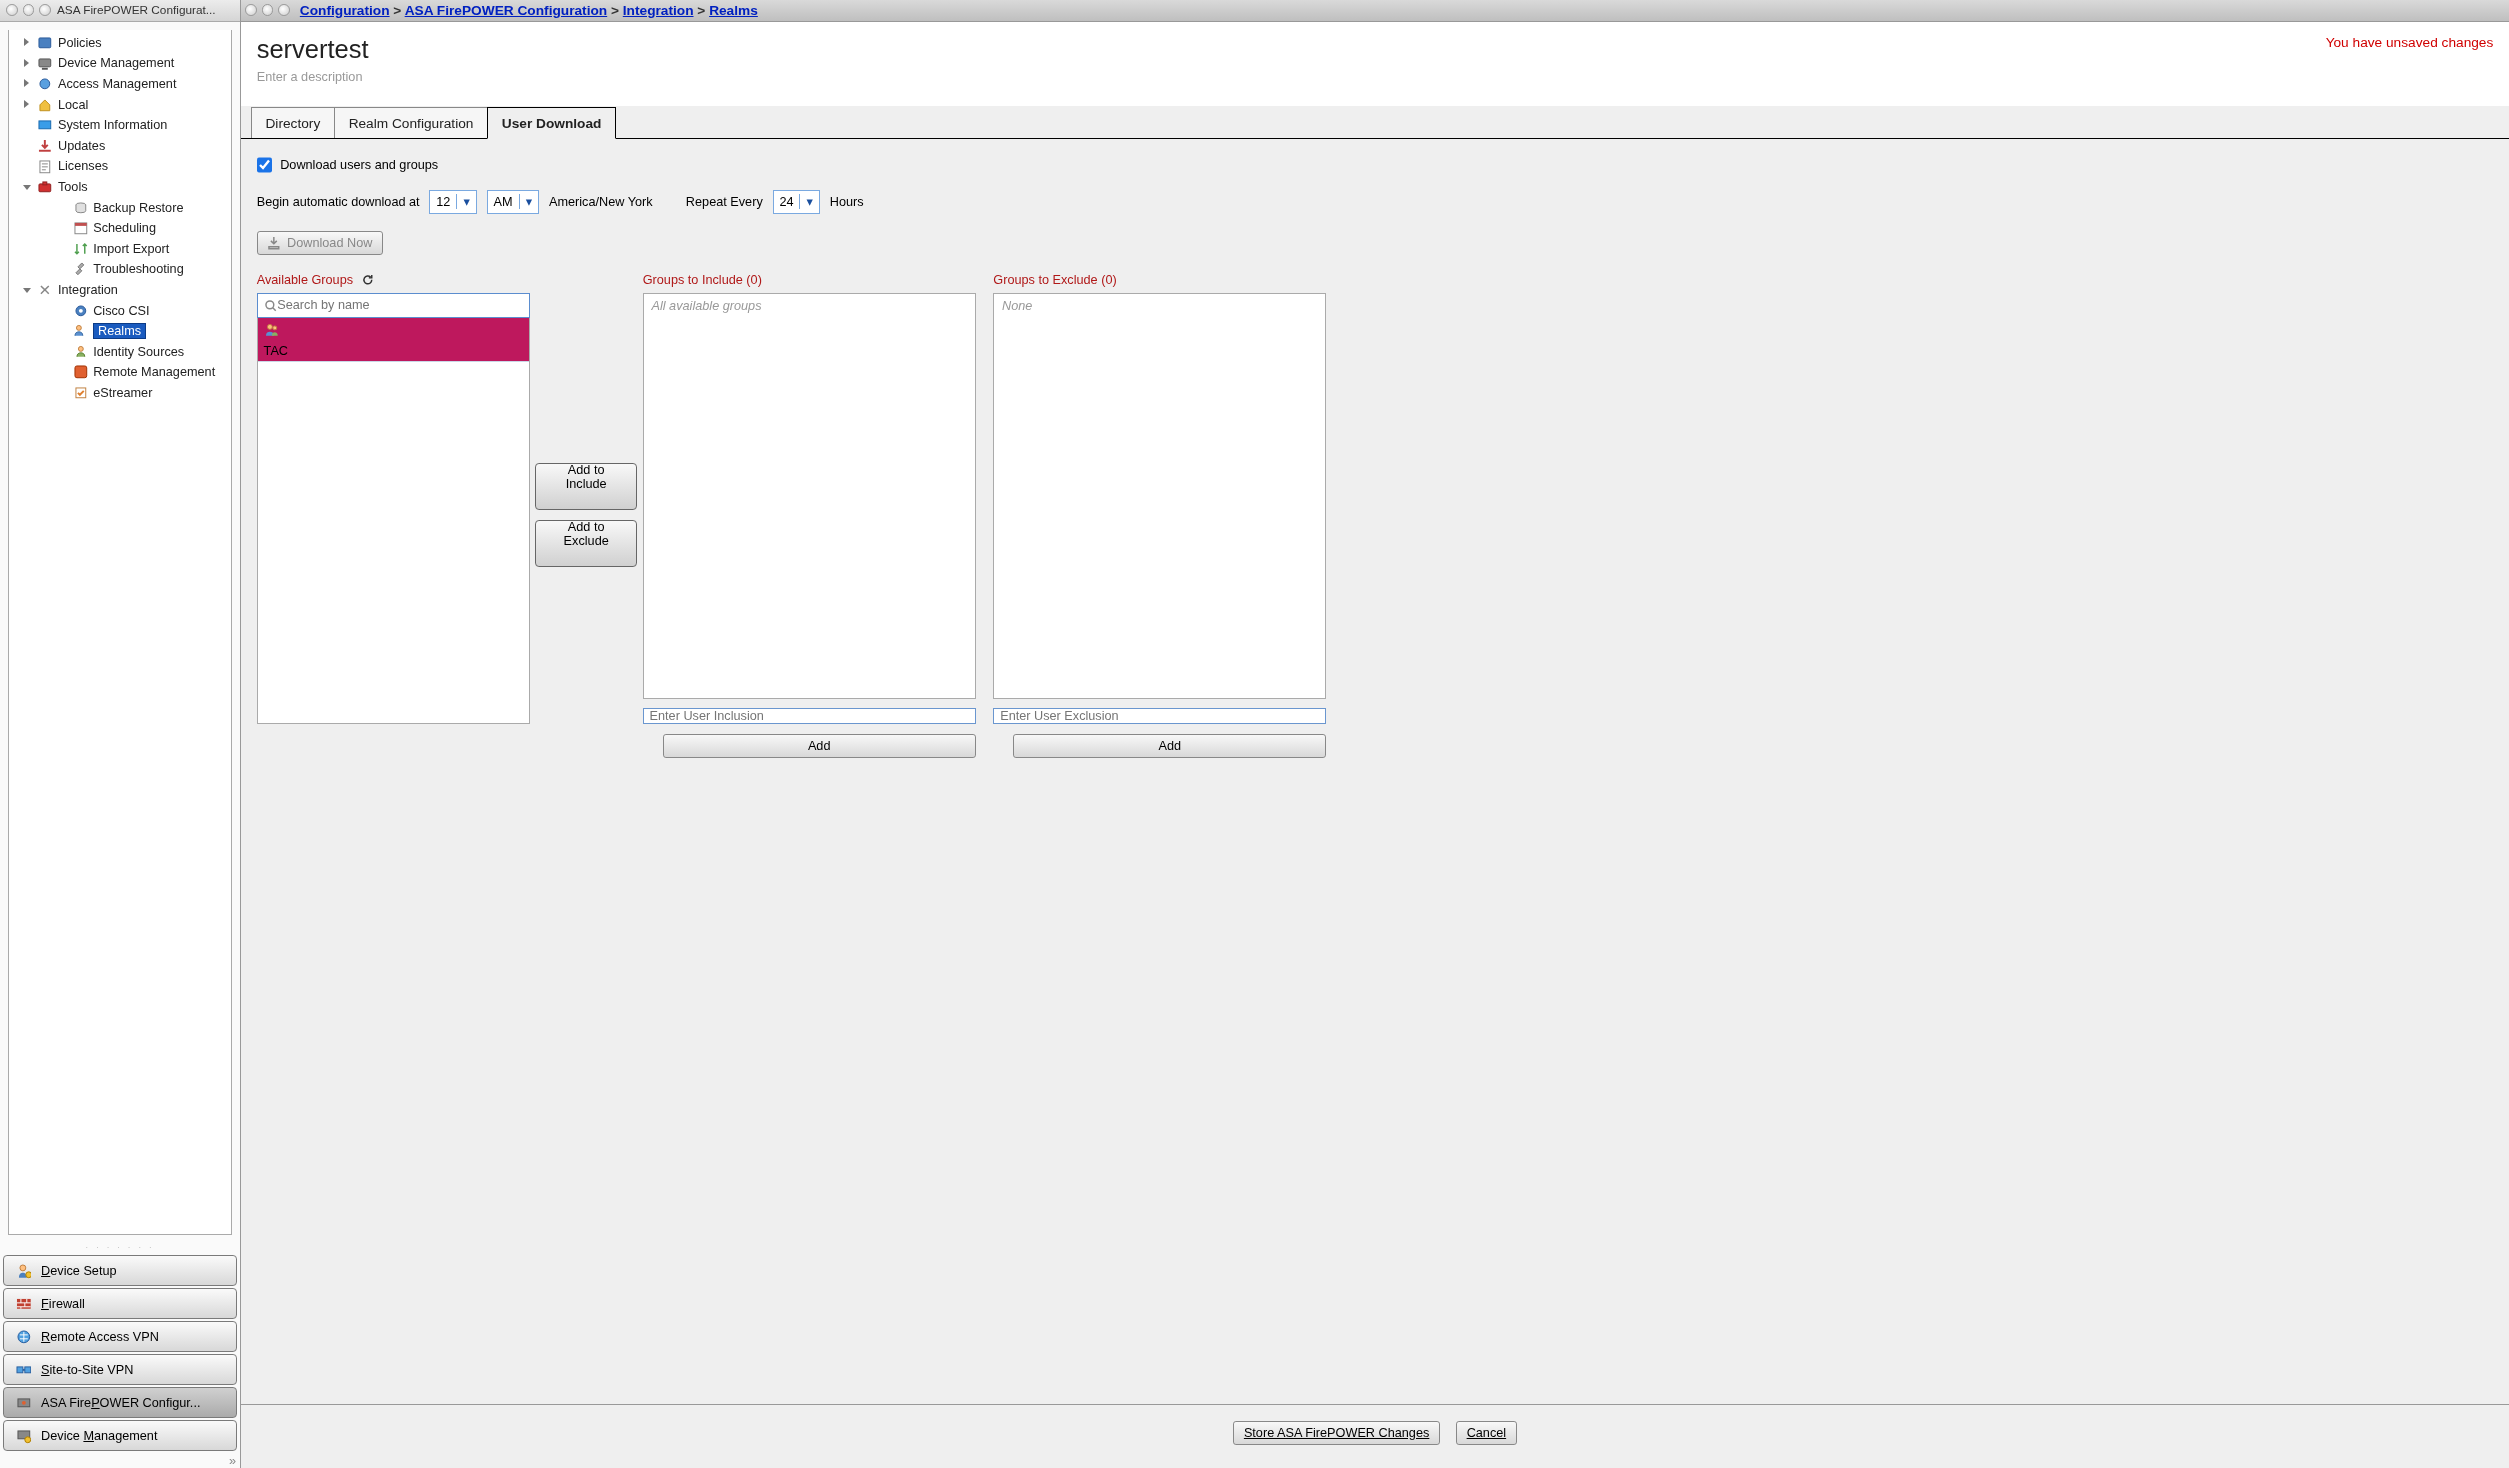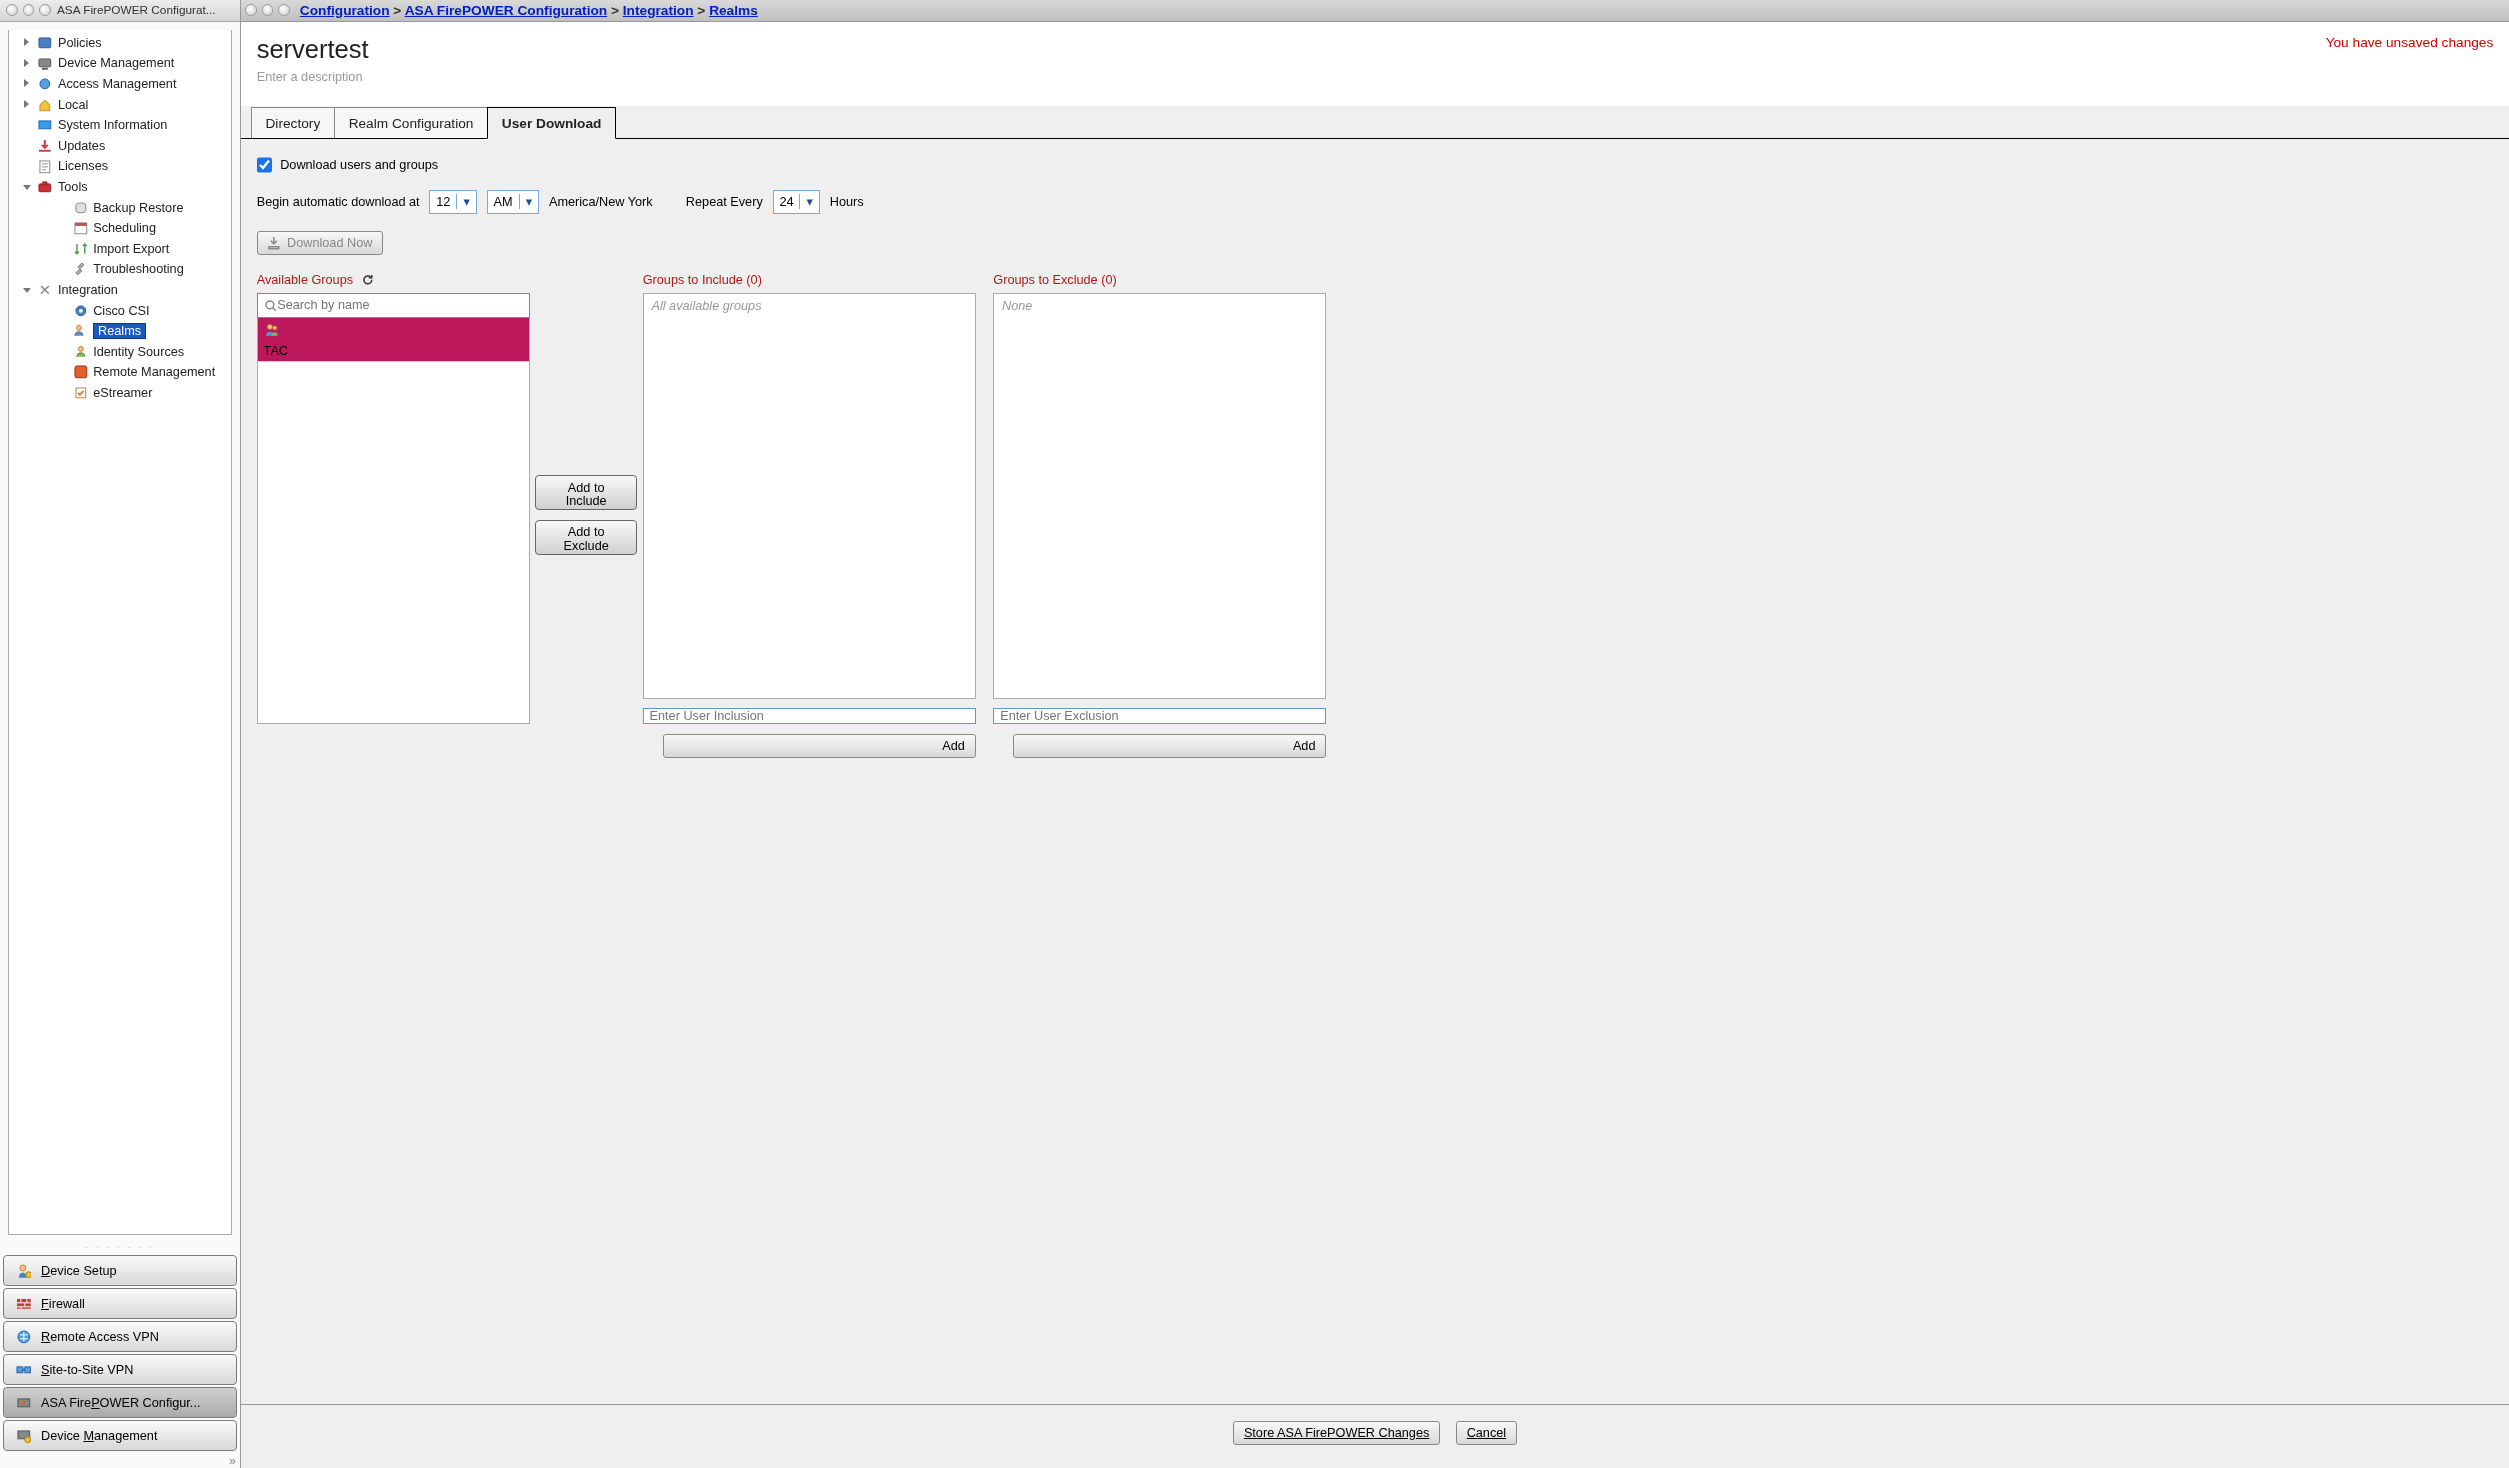--- a/index.html
+++ b/index.html
@@ -72,25 +72,25 @@
 .section-title { color:#b01818; font-weight:normal; font-size:14.7px; display:flex; align-items:center; gap:7.8px; margin-bottom:5.9px; }
 .reload-icon { width:13.7px;height:13.7px; display:inline-flex;align-items:center;justify-content:center; }
 
 .searchbox { border:1px solid #5b8dcf; background:#fff; display:flex; align-items:center; height:25.5px; padding:0 5.9px; margin-bottom:0; }
 .searchbox input { border:none; outline:none; flex:1; background:transparent; }
 .listbox { border:1px solid #aaa; background:#fff; height:406px; overflow:auto; }
 .col.avail .listbox { border-top:none; }
 .grp-item { display:flex; gap:5.9px; padding:3.9px 5.9px; background:#be185d; border-bottom:1px solid #cbd7e7;flex-direction:column; }
 .placeholder-text { color:#999; font-style:italic; padding:5.9px 7.8px; }
 
-.transfer-btn { width:102px; height:35px; border:1px solid #666; border-radius:3.9px; background:linear-gradient(to bottom,#f8f8f8,#d0d0d0); font-size:12.7px; display:flex;align-items:flex-end;justify-content:center; text-align:center; line-height:1.1; }
+.transfer-btn { width:102px; height:47px; border:1px solid #666; border-radius:3.9px; background:linear-gradient(to bottom,#f8f8f8,#d0d0d0); font-size:12.7px; display:flex;align-items:flex-start;justify-content:center; text-align:center; line-height:1.1; }
 
 .entry-row { display:flex; gap:9.8px; margin-top:9.8px;flex-direction:column; }
 .entry-row input { flex:1; border:1px solid #6a96cf; height:25.5px; padding:0 5.9px; }
-.entry-row .btn { min-width:47px; justify-content:flex-end;margin-left:20px; }
+.entry-row .btn { min-width:47px; justify-content:center;margin-left:20px; }
 
 .footer-actions { border-top:1px solid #999; background:#efefef; padding:15.7px 0 23.5px 0; display:flex; justify-content:center; gap:15.7px; margin-top:auto;text-decoration:underline; }
 
 
 svg { display:block; }
 
 
 .main-body { flex:1; display:flex; flex-direction:column; overflow:auto; }
 </style>
 </head>

